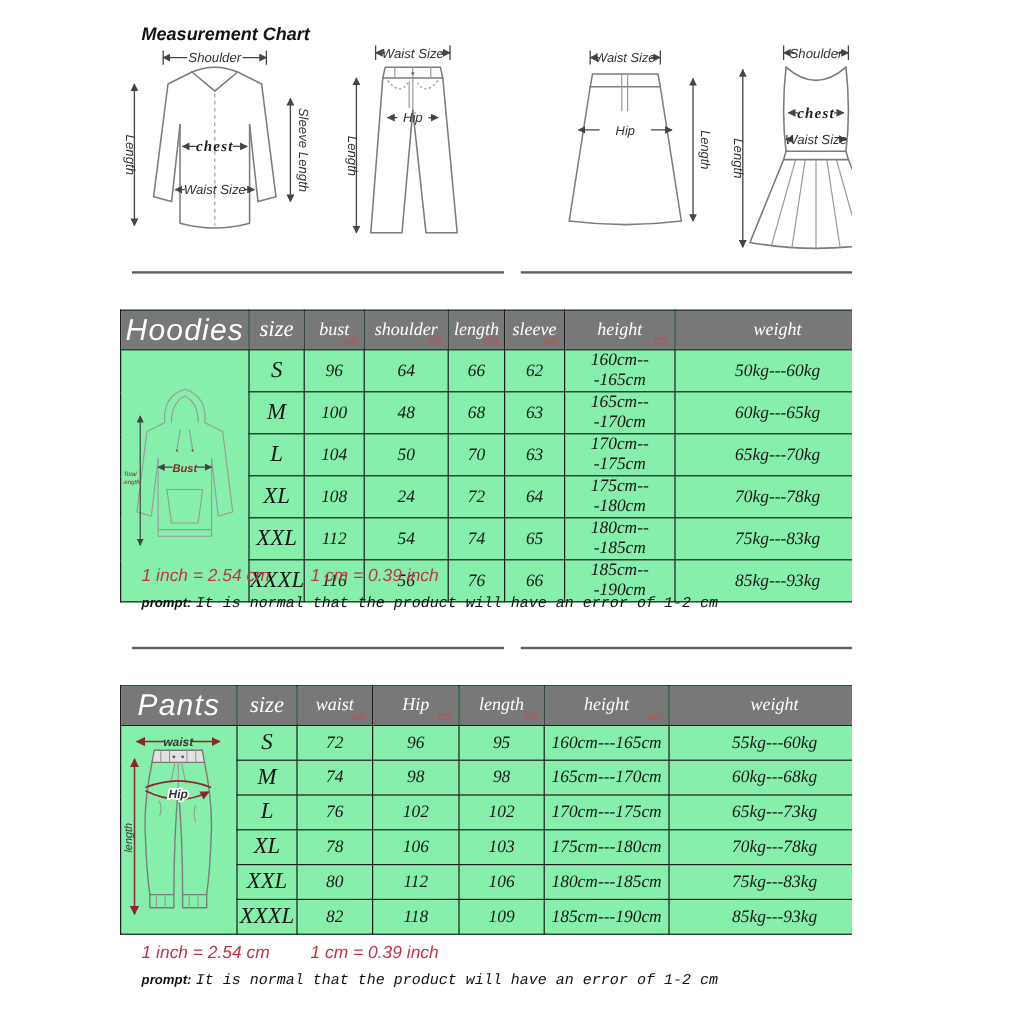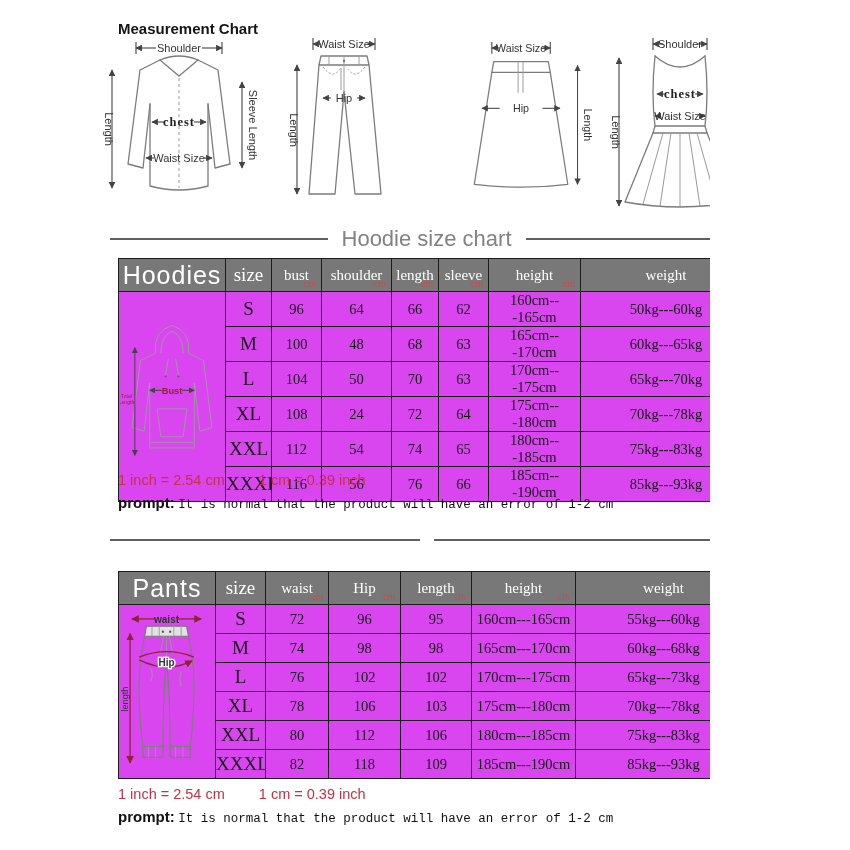--- a/index.html
+++ b/index.html
@@ -1,17 +1,17 @@
 <!DOCTYPE html>
 <html style="--header-bg: #787878; --title-gray: #828282; --unit-red: #cc4a4a; --footer-red: #c23247; --diagram-red: #8e2433; --line-dark: #1c1c1c;"><head>
 <meta charset="utf-8">
 <style>
   html,body{margin:0;padding:0;background:#fff;}
   .page{position:relative;width:710px;height:850px;background:#fff;overflow:hidden;
-        font-family:"Liberation Sans",sans-serif;color:#111;}
+        font-family:"Liberation Sans",sans-serif;color:#111;font-style:italic;}
 
   
   .mc-title{position:absolute;top:20px;left:118px;font-size:15px;font-weight:bold;color:#141414;}
 
   
   .diagrams{position:absolute;top:34px;left:96px;display:flex;align-items:flex-start;}
   .diagrams svg{display:block;}
   svg text{font-family:"Liberation Sans",sans-serif;fill:#333;}
   .garment{fill:none;stroke:#7c7c7c;stroke-width:1.3;stroke-linejoin:round;stroke-linecap:round;}
   .garment-light{fill:none;stroke:#9a9a9a;stroke-width:1;}
@@ -20,43 +20,43 @@
   .measure-red{fill:none;stroke:var(--diagram-red);stroke-width:1.4;}
   .dim-label{font-size:11px;}
   .dim-label-bold{font-size:12.5px;font-weight:bold;font-family:"Liberation Serif",serif;letter-spacing:1px;fill:#222;}
 
   
   .sec-title{position:absolute;left:110px;width:633px;display:flex;align-items:center;gap:14px;}
   .sec-title .line{flex:1;height:2px;background:#5f5f5f;}
   .sec-title .txt{color:var(--title-gray);font-size:22px;white-space:nowrap;}
 
   
-  table.size-table{position:absolute;left:118px;border-collapse:collapse;table-layout:fixed;
-                   width:633px;background:#d946ef;}
+  table.size-table{position:absolute;left:100px;border-collapse:collapse;table-layout:fixed;
+                   width:633px;background:#86efac;}
   .size-table th,.size-table td{border:1px solid var(--line-dark);padding:0;text-align:center;overflow:hidden;}
   .size-table thead th{background:var(--header-bg);color:#fff;height:32px;position:relative;
                        font-family:"Liberation Serif",serif;font-weight:normal;font-size:15px;}
   .size-table th.prod{font-family:"Liberation Sans",sans-serif;font-size:25px;letter-spacing:1px;}
   .size-table th.sizeh{font-size:19px;}
   .size-table .unit{position:absolute;right:5px;bottom:2px;font-size:9px;color:var(--unit-red);
                     font-family:"Liberation Sans",sans-serif;}
   .size-table tbody td{height:28px;font-family:"Liberation Serif",serif;font-size:14.5px;color:#151515;}
   .size-table td.size-col{font-size:19px;}
   .size-table td.illus{vertical-align:middle;}
   #hoodie-table{top:258px;}
   #pants-table{top:571px;}
 
   
   .footer{position:absolute;left:118px;}
   #footer-hoodie{top:472px;}
   #footer-pants{top:786px;}
   .conv{color:var(--footer-red);font-size:14.5px;margin-bottom:6px;}
   .conv .c2{margin-left:34px;}
   .prompt{font-size:13px;color:#111;}
-  .prompt .plabel{font-weight:bold;font-size:15px;font-family:"Liberation Sans",sans-serif;margin-top:28px;}
+  .prompt .plabel{font-weight:bold;font-size:11px;font-family:"Liberation Sans",sans-serif;margin-top:28px;}
   .prompt .ptext{font-family:"Liberation Mono",monospace;font-size:12.5px;margin-top:32px;}
 </style>
 </head>
 <body>
 
 <div class="page">
 
   <div class="mc-title">Measurement Chart</div>
 
   <div class="diagrams">
@@ -154,21 +154,20 @@
       <path class="garment" d="M50,92 L100,92 L102,99 L48,99 Z"></path>
       <path class="garment" d="M48,99 L20,168 M102,99 L130,168 M20,168 Q75,178 130,168"></path>
       <path class="garment-light" d="M58,99 L38,170 M66,99 L55,172 M75,99 L75,174 M84,99 L95,172 M92,99 L112,170"></path>
       <path class="measure" d="M14,24 V172" marker-start="url(#m4)" marker-end="url(#m4)"></path>
       <text x="7" y="98" text-anchor="middle" class="dim-label" transform="rotate(90 7 98)">Length</text>
     </svg>
   </div>
 
   <div class="sec-title" style="top:226px">
     <div class="line"></div>
-    <div class="txt">Hoodie size chart</div>
     <div class="line"></div>
   </div>
 
   <table class="size-table" id="hoodie-table">
     <colgroup>
       <col style="width:107px">
         <col style="width:46px">
         <col style="width:50px">
         <col style="width:70px">
       <col style="width:47px">

